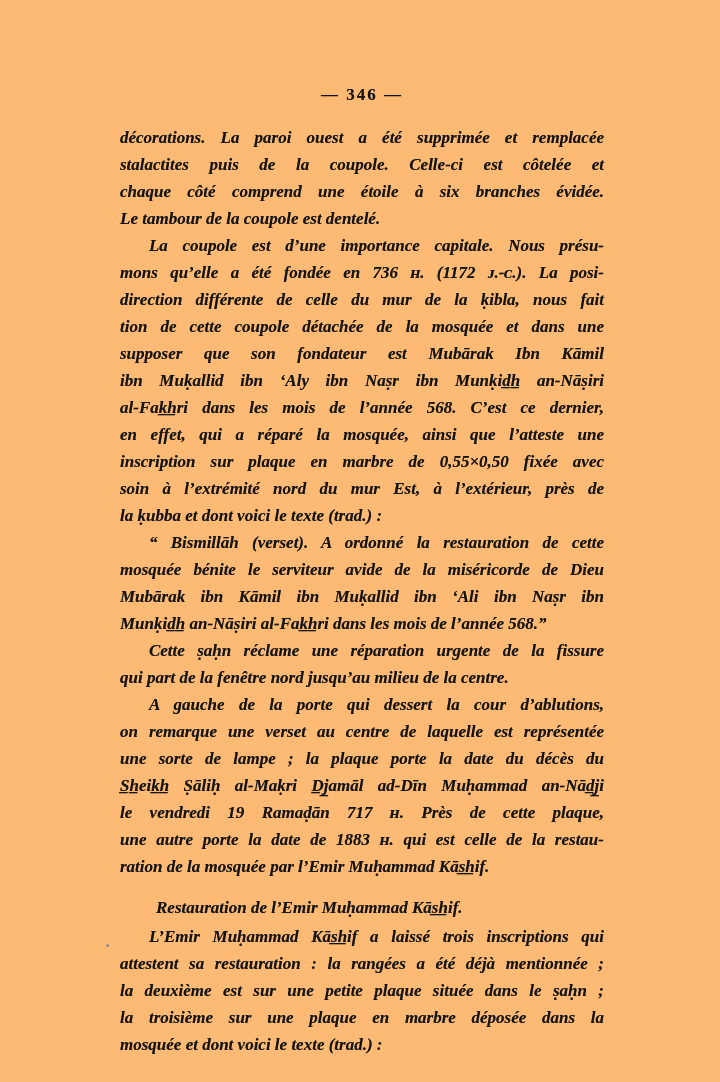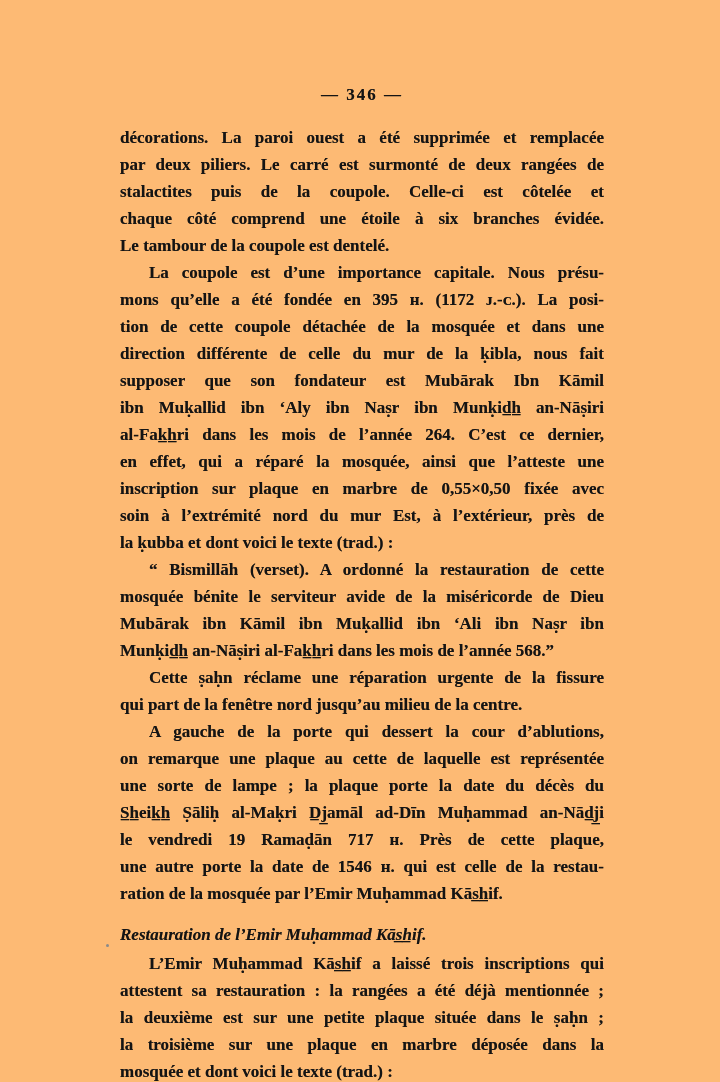--- a/index.html
+++ b/index.html
@@ -36,87 +36,88 @@
     line-height: 27px;
   }
   .text-block p {
     margin: 0;
     padding: 0;
   }
   .line {
     display: block;
     text-align: justify;
     text-align-last: justify;
+    font-style: italic;
   }
   .line.indent {
     text-indent: 1.7em;
   }
   .line.last {
     text-align-last: left;
   }
   p.heading {
     font-style: italic;
     margin: 14px 0 2px 0;
   }
   p.heading .line {
     text-align-last: left;
+    margin-left: 36px;
   }
   .speck {
     position: absolute;
     left: 106px;
     top: 944px;
     width: 3px;
     height: 3px;
     border-radius: 50%;
     background: #8a8a8a;
   }
 </style>
 </head>
 <body>
 
 <div class="page">
   <div class="pagenum">— 346 —</div>
   <section class="text-block" id="text-block">
       <p class="body">
         <span class="line">décorations. La paroi ouest a été supprimée et remplacée</span>
-        <span class="line">par deux piliers. Le carré est surmonté de deux rangées de</span>
         <span class="line">stalactites puis de la coupole.  Celle-ci est côtelée et</span>
         <span class="line">chaque côté comprend une étoile à six branches évidée.</span>
         <span class="line last">Le tambour de la coupole est dentelé.</span>
       </p>
       <p class="body">
         <span class="line indent">La coupole est d’une importance capitale. Nous présu-</span>
-        <span class="line">mons qu’elle a été fondée en 395 ʜ. (1172 ᴊ.-ᴄ.). La posi-</span>
+        <span class="line">mons qu’elle a été fondée en 736 ʜ. (1172 ᴊ.-ᴄ.). La posi-</span>
+        <span class="line">direction différente de celle du mur de la ḳibla, nous fait</span>
         <span class="line">tion de cette coupole détachée de la mosquée et dans une</span>
-        <span class="line">direction différente de celle du mur de la ḳibla, nous fait</span>
         <span class="line">supposer que son fondateur est Mubārak Ibn Kāmil</span>
         <span class="line">ibn Muḳallid ibn ‘Aly ibn Naṣr ibn Munḳid̲h̲ an-Nāṣiri</span>
-        <span class="line">al-Fak̲h̲ri dans les mois de l’année 264. C’est ce dernier,</span>
+        <span class="line">al-Fak̲h̲ri dans les mois de l’année 568. C’est ce dernier,</span>
         <span class="line">en effet, qui a réparé la mosquée, ainsi que l’atteste une</span>
         <span class="line">inscription sur plaque en marbre de 0,55×0,50 fixée avec</span>
         <span class="line">soin à l’extrémité nord du mur Est, à l’extérieur, près de</span>
         <span class="line last">la ḳubba et dont voici le texte (trad.) :</span>
       </p>
       <p class="quote">
         <span class="line indent">“ Bismillāh (verset). A ordonné la restauration de cette</span>
         <span class="line">mosquée bénite le serviteur avide de la miséricorde de Dieu</span>
         <span class="line">Mubārak ibn Kāmil ibn Muḳallid ibn ‘Ali ibn Naṣr ibn</span>
         <span class="line last">Munḳid̲h̲ an-Nāṣiri al-Fak̲h̲ri dans les mois de l’année 568.”</span>
       </p>
       <p class="body">
         <span class="line indent">Cette ṣaḥn réclame une réparation urgente de la fissure</span>
         <span class="line last">qui part de la fenêtre nord jusqu’au milieu de la centre.</span>
       </p>
       <p class="body">
         <span class="line indent">A gauche de la porte qui dessert la cour d’ablutions,</span>
-        <span class="line">on remarque une plaque au cette de laquelle est représentée</span>
+        <span class="line">on remarque une verset au centre de laquelle est représentée</span>
         <span class="line">une sorte de lampe ; la plaque porte la date du décès du</span>
         <span class="line">S̲h̲eik̲h̲ Ṣāliḥ al-Maḳri D̲j̲amāl ad-Dīn Muḥammad an-Nād̲j̲i</span>
         <span class="line">le vendredi 19 Ramaḍān 717 ʜ. Près de cette plaque,</span>
-        <span class="line">une autre porte la date de 1546 ʜ. qui est celle de la restau-</span>
+        <span class="line">une autre porte la date de 1883 ʜ. qui est celle de la restau-</span>
         <span class="line last">ration de la mosquée par l’Emir Muḥammad Kās̲h̲if.</span>
       </p>
       <p class="heading">
         <span class="line last">Restauration de l’Emir Muḥammad Kās̲h̲if.</span>
       </p>
       <p class="body">
         <span class="line indent">L’Emir Muḥammad Kās̲h̲if a laissé trois inscriptions qui</span>
         <span class="line">attestent sa restauration : la rangées a été déjà mentionnée ;</span>
         <span class="line">la deuxième est sur une petite plaque située dans le ṣaḥn ;</span>
         <span class="line">la troisième sur une plaque en marbre déposée dans la</span>

